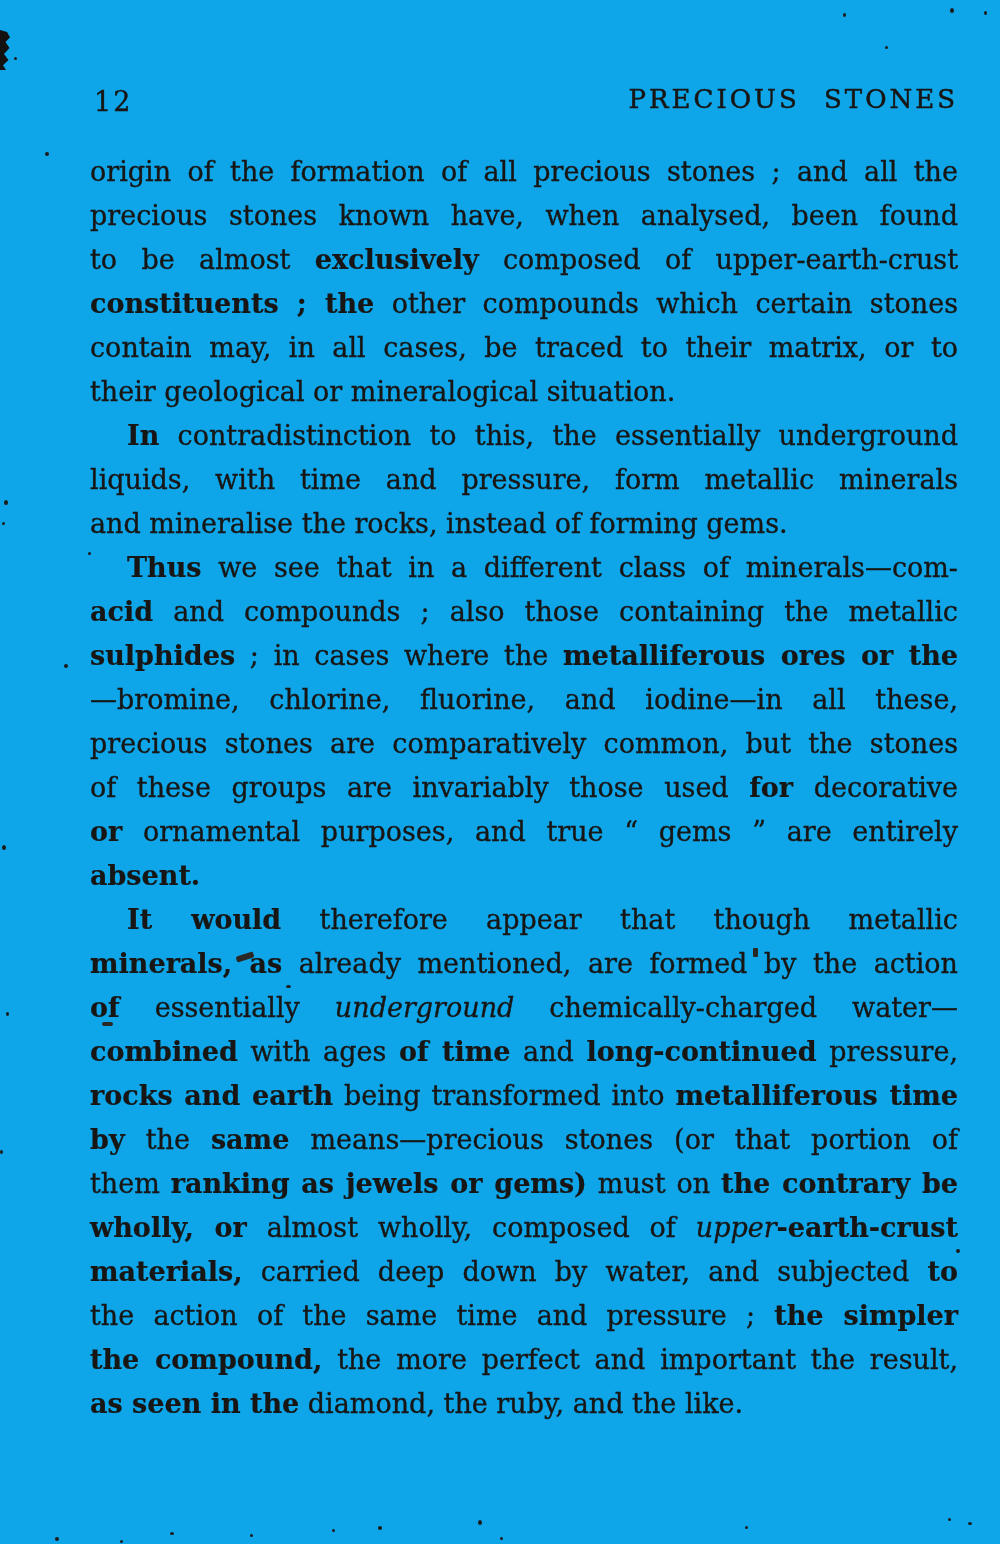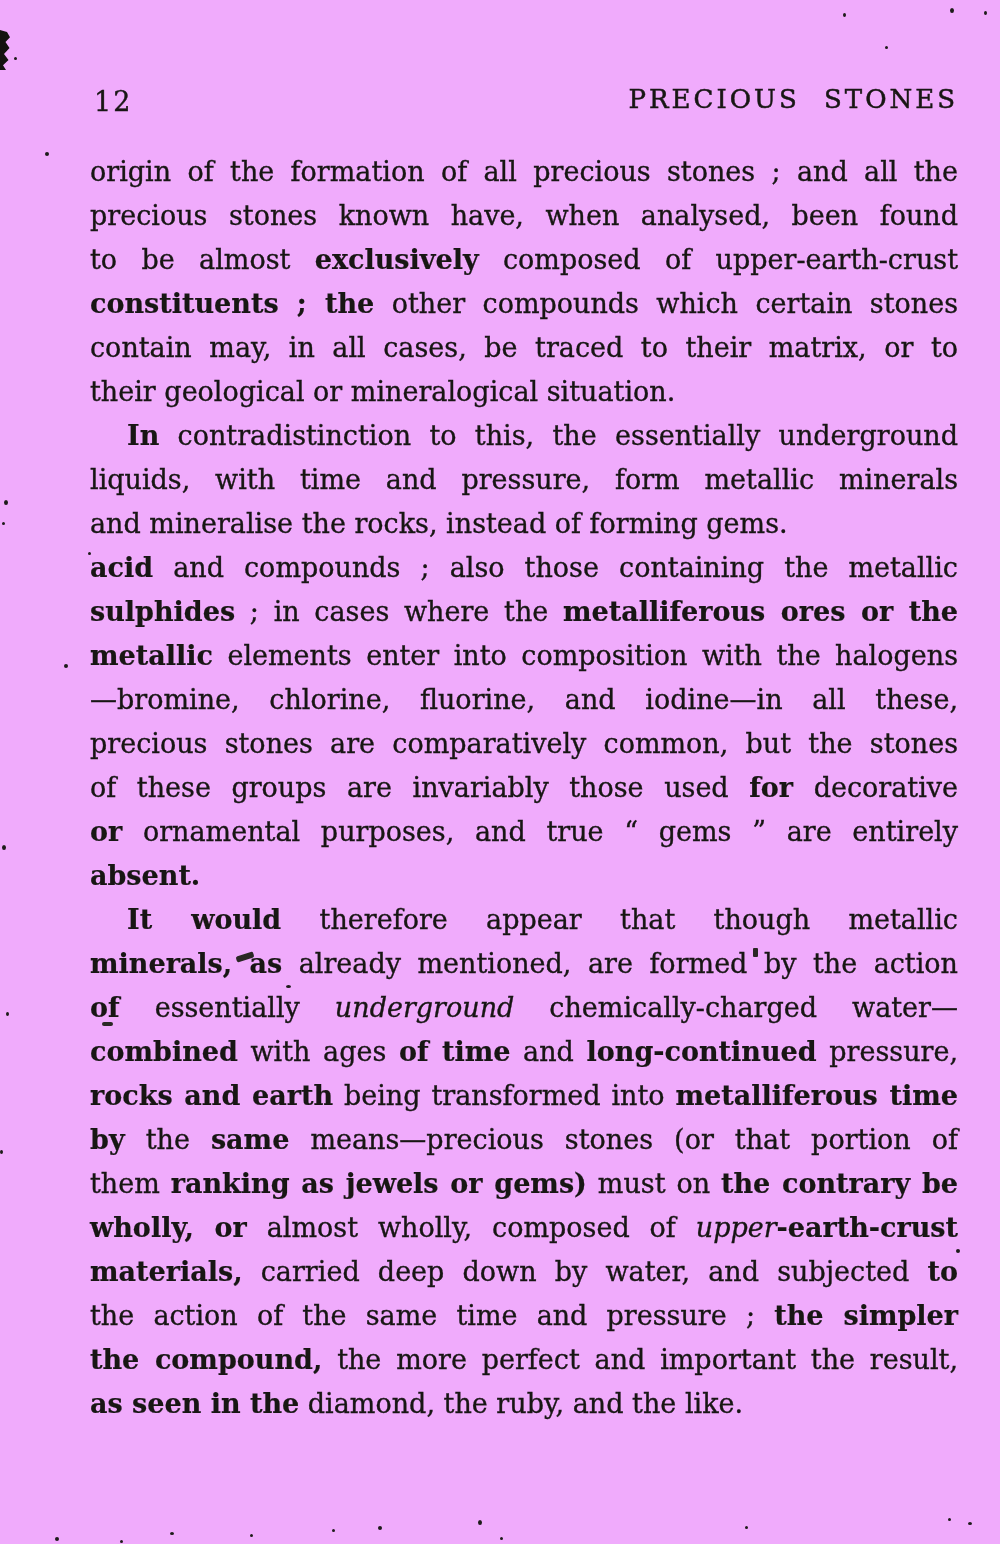--- a/index.html
+++ b/index.html
@@ -1,19 +1,19 @@
 <!DOCTYPE html>
 <html><head>
 <meta charset="utf-8">
 <style>
   html,body{margin:0;padding:0;background:#e8e8e8;}
   .page{
     position:relative;
     width:1000px;height:1544px;
-    background:#f0abfc;
+    background:#0ea5e9;
     font-family:"DejaVu Serif","Liberation Serif",serif;
     color:#181614;
     overflow:hidden;
     margin:0 auto;
   }
   .header{position:absolute;top:84px;left:90px;width:868px;height:40px;}
   .page-number{
     position:absolute;left:4px;top:2px;
     font-size:27px;letter-spacing:2px;
     -webkit-text-stroke:0.4px #181614;
@@ -64,23 +64,23 @@
         <div class="line"><span class="seg-b ">constituents ; the</span><span class=""> other compounds which certain stones</span></div>
         <div class="line"><span class="">contain may, in all cases, be traced to their matrix, or to</span></div>
         <div class="line lastline"><span class="">their geological or mineralogical situation.</span></div>
       </div>
       <div class="para">
         <div class="line firstindent"><span class="seg-b ">In</span><span class=""> contradistinction to this, the essentially underground</span></div>
         <div class="line"><span class="">liquids, with time and pressure, form metallic minerals</span></div>
         <div class="line lastline"><span class="">and mineralise the rocks, instead of forming gems.</span></div>
       </div>
       <div class="para">
+        <div class="line firstindent"><span class="seg-b ">Thus</span><span class=""> we see that in a different class of minerals—com-</span></div>
         <div class="line"><span class="seg-b ">acid</span><span class=""> and compounds ; also those containing the metallic</span></div>
         <div class="line"><span class="seg-b ">sulphides</span><span class=""> ; in cases where the </span><span class="seg-b ">metalliferous ores or the</span></div>
-        <div class="line"><span class="seg-b ">metallic</span><span class=""> elements enter into composition with the halogens</span></div>
         <div class="line"><span class="">—bromine, chlorine, fluorine, and iodine—in all these,</span></div>
         <div class="line"><span class="">precious stones are comparatively common, but the stones</span></div>
         <div class="line"><span class="">of these groups are invariably those used </span><span class="seg-b ">for</span><span class=""> decorative</span></div>
         <div class="line"><span class="seg-b ">or</span><span class=""> ornamental purposes, and true “ gems ” are entirely</span></div>
         <div class="line lastline"><span class="seg-b ">absent.</span></div>
       </div>
       <div class="para">
         <div class="line firstindent"><span class="seg-b ">It would</span><span class=""> therefore appear that though metallic</span></div>
         <div class="line"><span class="seg-b ">minerals, as</span><span class=""> already mentioned, are formed by the action</span></div>
         <div class="line"><span class="seg-b ">of</span><span class=""> essentially </span><span class="seg-i">underground</span><span class=""> chemically-charged water—</span></div>

